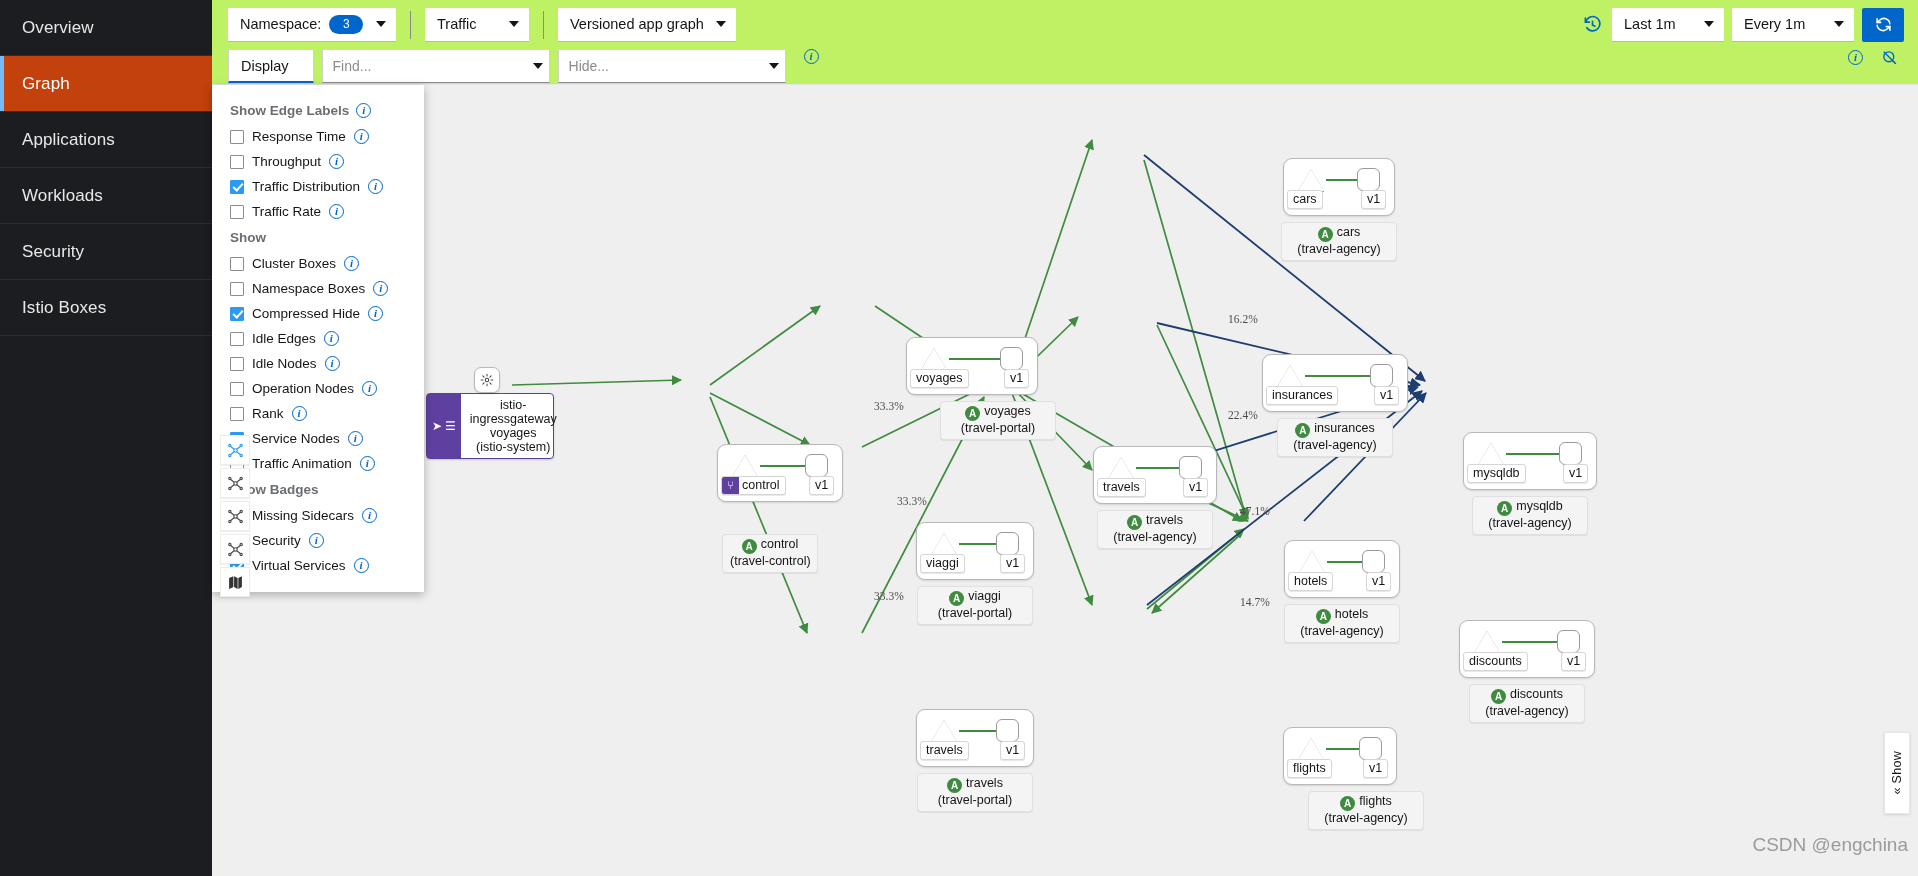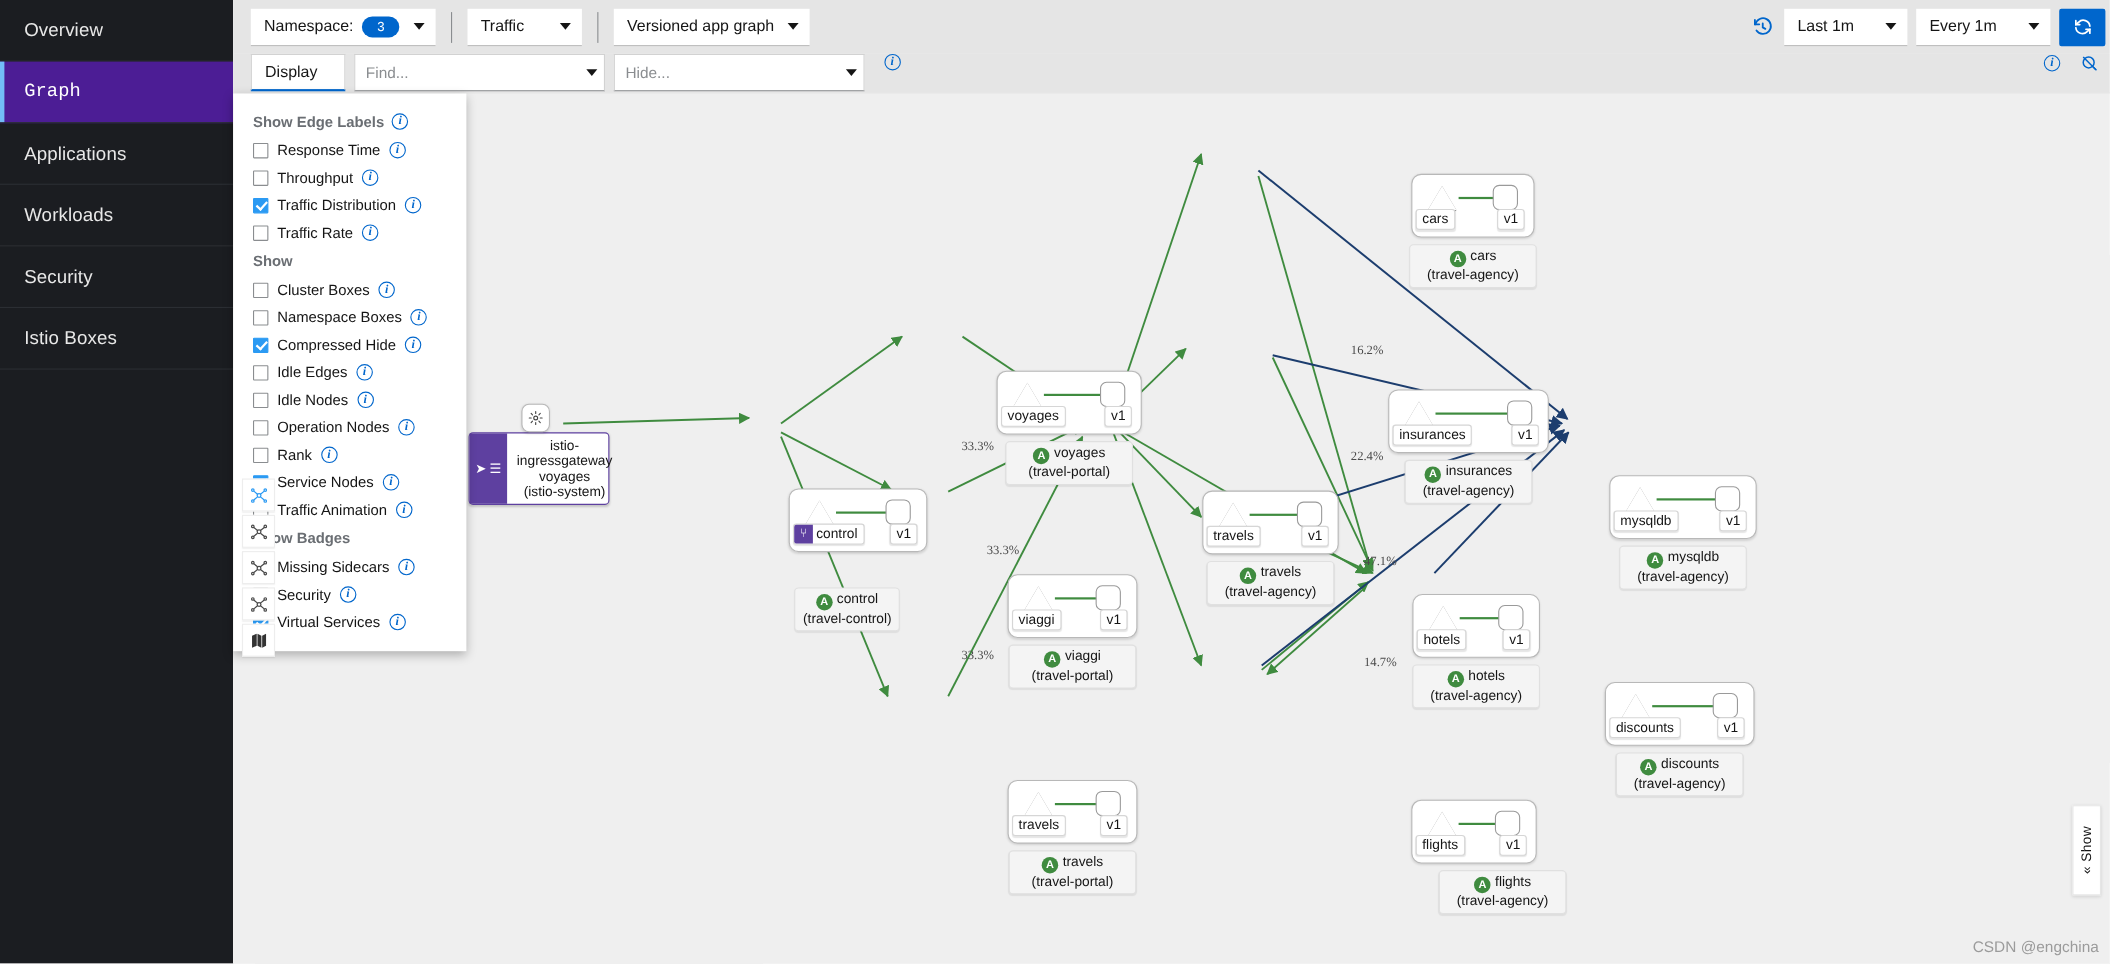--- a/index.html
+++ b/index.html
@@ -24,37 +24,36 @@
     display: flex; align-items: center;
     padding-left: 22px;
     color: #e8e8e8;
     font-size: 17px;
     border-bottom: 1px solid #2b2e33;
     cursor: pointer;
     position: relative;
     letter-spacing: .1px;
   }
   .nav-item.active {
-    background: #4c1d95;
+    background: #c2410c;
     color: #fff;
-    font-family: Liberation Mono, monospace;
   }
   .nav-item.active:before {
     content: ""; position: absolute; left: 0; top: 0; bottom: 0;
     width: 4px; background: #73bcf7;
   }
 
   
   .main { flex: 1 1 auto; position: relative; background: #fff; height: 876px; }
 
   .toolbar-row {
     height: 49px;
     display: flex; align-items: center;
-    padding: 0 4px 0 16px;
-    background: #e5e5e5;
+    padding: 0 14px 0 16px;
+    background: #bef264;
     position: relative;
     z-index: 5;
   }
   .toolbar-row.second { height: 36px; align-items: flex-start; border-bottom: 1px solid #e6e6e6;}
 
   .pf-select {
     height: 34px;
     border: none;
     border-bottom: 1px solid #b9b9b9;
     background: #fff;
@@ -286,22 +285,22 @@
     display: flex; align-items: center; justify-content: center;
     cursor: pointer;
   }
   .show-tab span {
     writing-mode: vertical-rl;
     transform: rotate(180deg);
     font-size: 12.5px; color: #151515;
     letter-spacing: .3px;
   }
   .watermark {
-    position: absolute; right: 10px; bottom: 8px;
-    font-size: 14px; color: #9b9b9b;
+    position: absolute; right: 10px; bottom: 20px;
+    font-size: 19px; color: #9b9b9b;
   }
 </style>
 </head>
 <body>
 
 <div class="app">
 
   <nav class="sidebar">
     <div class="nav-item">
       <span>Overview</span>
@@ -587,21 +586,21 @@
           </div>
           <div class="appbox" style="left: 694px; top: 252px; width: 132px; height: 58px;">
             <div style="position: absolute; left: 14px; top: 10px; width: 0px; height: 0px; border-left: 13px solid transparent; border-right: 13px solid transparent; border-bottom: 22px solid rgb(255, 255, 255); filter: drop-shadow(rgb(154, 154, 154) 0px 0px 0.7px) drop-shadow(rgb(154, 154, 154) 0px 1px 0.7px);"></div>
             <div style="position: absolute; left: 42px; top: 20px; height: 1.6px; background: rgb(63, 139, 63); width: 58px;">
               <div style="position: absolute; right: -1px; top: -3px; width: 0px; height: 0px; border-top: 4px solid transparent; border-bottom: 4px solid transparent; border-left: 6px solid rgb(63, 139, 63);"></div>
             </div>
             <div style="position: absolute; right: 14px; top: 9px; width: 23px; height: 23px; border: 1.4px solid rgb(154, 154, 154); border-radius: 6px; background: rgb(255, 255, 255);"></div>
           </div>
           <div class="nlabel" style="left: 698px; top: 284px;"><span>voyages</span></div>
           <div class="nlabel" style="left: 792px; top: 284px;">v1</div>
-          <div class="svcbadge" style="left: 702px; top: 316px; width: 116px;">
+          <div class="svcbadge" style="left: 728px; top: 316px; width: 116px;">
             <div><span class="adot">A</span><span>voyages</span></div>
             <div>(travel-portal)</div>
           </div>
           <div class="appbox" style="left: 1050px; top: 269px; width: 146px; height: 58px;">
             <div style="position: absolute; left: 14px; top: 10px; width: 0px; height: 0px; border-left: 13px solid transparent; border-right: 13px solid transparent; border-bottom: 22px solid rgb(255, 255, 255); filter: drop-shadow(rgb(154, 154, 154) 0px 0px 0.7px) drop-shadow(rgb(154, 154, 154) 0px 1px 0.7px);"></div>
             <div style="position: absolute; left: 42px; top: 20px; height: 1.6px; background: rgb(63, 139, 63); width: 72px;">
               <div style="position: absolute; right: -1px; top: -3px; width: 0px; height: 0px; border-top: 4px solid transparent; border-bottom: 4px solid transparent; border-left: 6px solid rgb(63, 139, 63);"></div>
             </div>
             <div style="position: absolute; right: 14px; top: 9px; width: 23px; height: 23px; border: 1.4px solid rgb(154, 154, 154); border-radius: 6px; background: rgb(255, 255, 255);"></div>
           </div>

